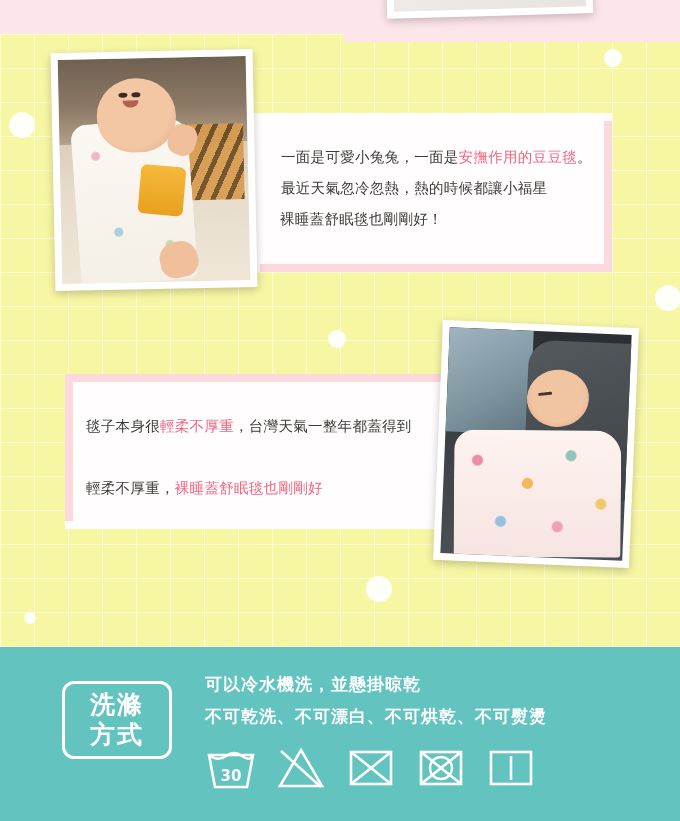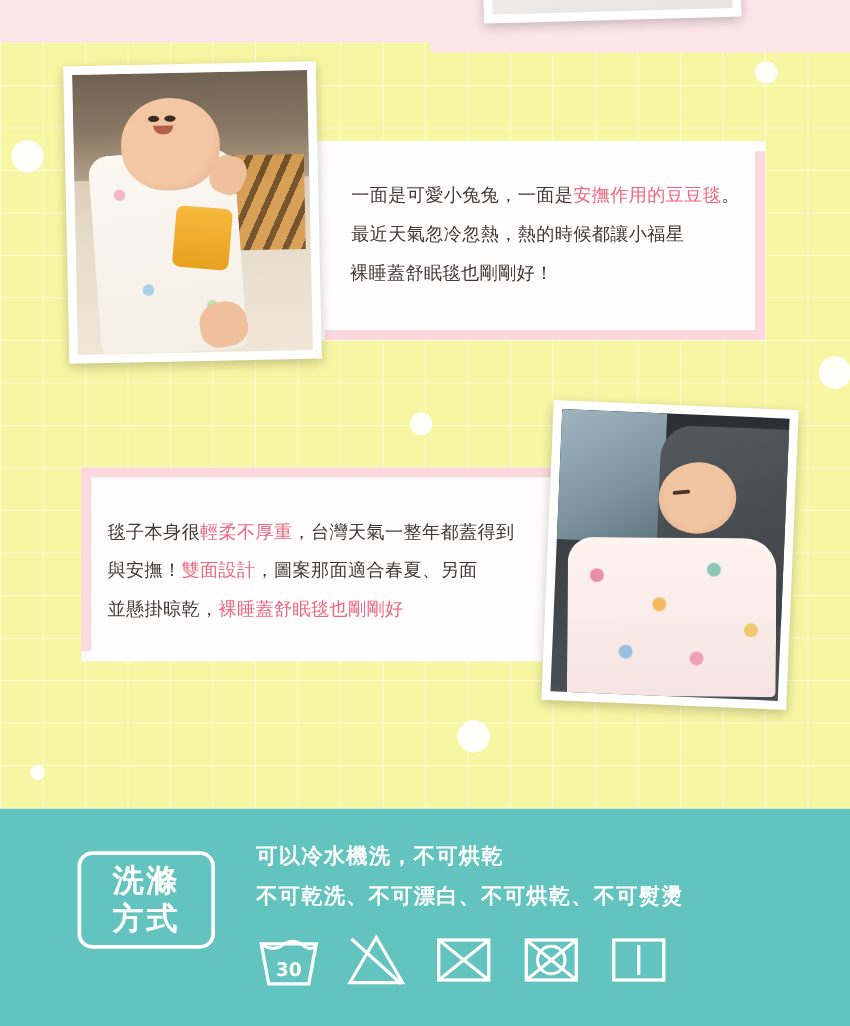--- a/index.html
+++ b/index.html
@@ -298,44 +298,41 @@
       <div class="b1-leg"></div>
     </div>
   </div>
 
   <div class="text-card" id="card2">
     <div class="pinkbg" style="left:0; top:0; width:377px; height:147px;"></div>
     <div class="body"></div>
     <div class="card-text" style="left:21px; top:38px;">
       <span>毯子本身很</span><span class="hl">輕柔不厚重</span><span>，台灣天氣一整年都蓋得到</span>
     </div>
-    <div class="card-text" style="left:21px; top:69px;">
-      <span>與安撫！</span><span class="hl">雙面設計</span><span>，圖案那面適合春夏、另面</span>
-    </div>
     <div class="card-text" style="left:21px; top:100px;">
-      <span>並懸掛晾乾，</span><span class="hl">裸睡蓋舒眠毯也剛剛好</span>
+      <span>輕柔不厚重，</span><span class="hl">裸睡蓋舒眠毯也剛剛好</span>
     </div>
   </div>
 
   <div class="photo" id="photo-baby2">
     <div class="inner">
       <div class="b2-window"></div>
       <div class="b2-seat"></div>
       <div class="b2-head"></div>
       <div class="b2-eye"></div>
       <div class="b2-blanket"></div>
     </div>
   </div>
 
   <div id="wash">
     <div id="wash-badge">
       <span>洗滌</span>
       <span>方式</span>
     </div>
-    <div class="wash-line" id="wash-line1">可以冷水機洗，不可烘乾</div>
+    <div class="wash-line" id="wash-line1">可以冷水機洗，並懸掛晾乾</div>
     <div class="wash-line" id="wash-line2">不可乾洗、不可漂白、不可烘乾、不可熨燙</div>
 
     <div id="wash-icons">
 
       <div class="wicon">
         <svg width="52" height="48" viewBox="0 0 52 48">
           <path d="M4 12 L48 12 L42 44 L10 44 Z" fill="none" stroke="#ffffff" stroke-width="2.6"></path>
           <path d="M4 12 Q13 19 21 13 Q29 7 37 13 Q45 19 48 12" fill="none" stroke="#ffffff" stroke-width="2.4"></path>
           <text x="26" y="38" text-anchor="middle" font-family="DejaVu Sans, sans-serif" font-size="15" font-weight="bold" fill="#ffffff">30</text>
         </svg>

